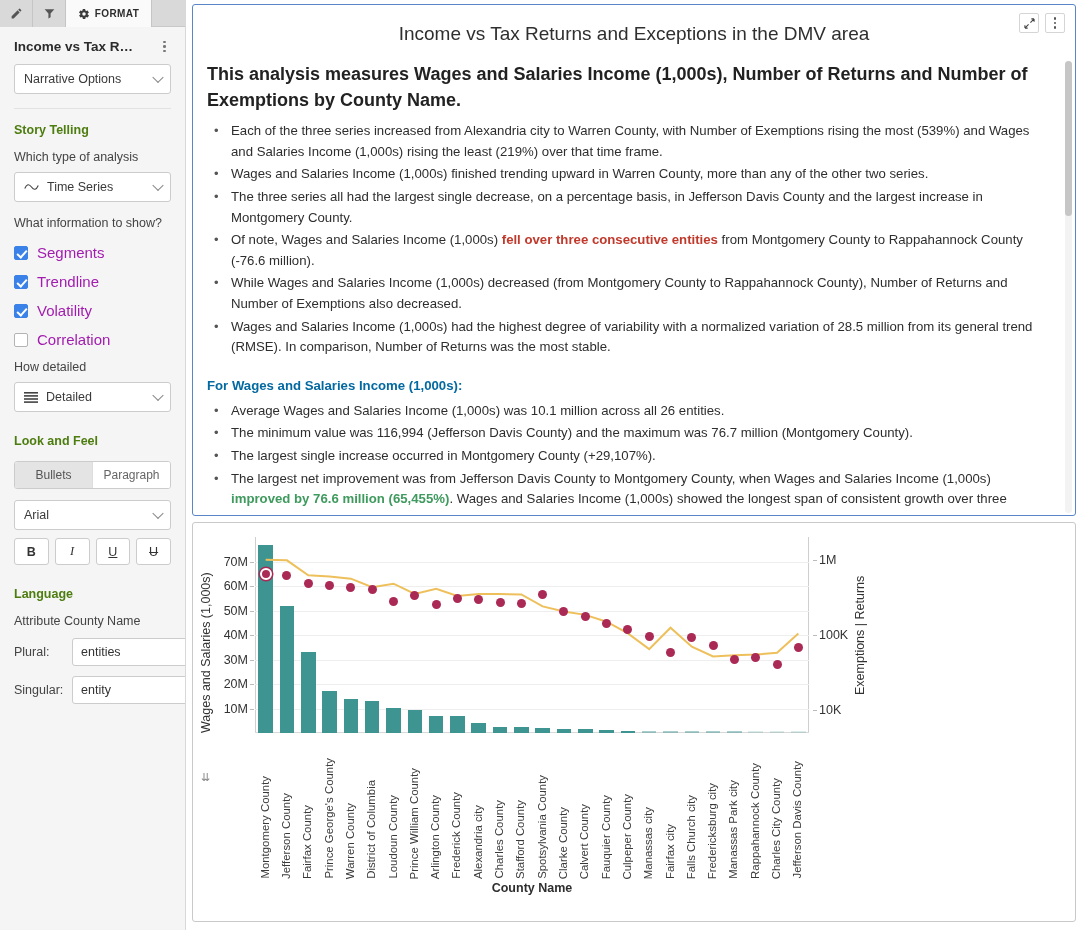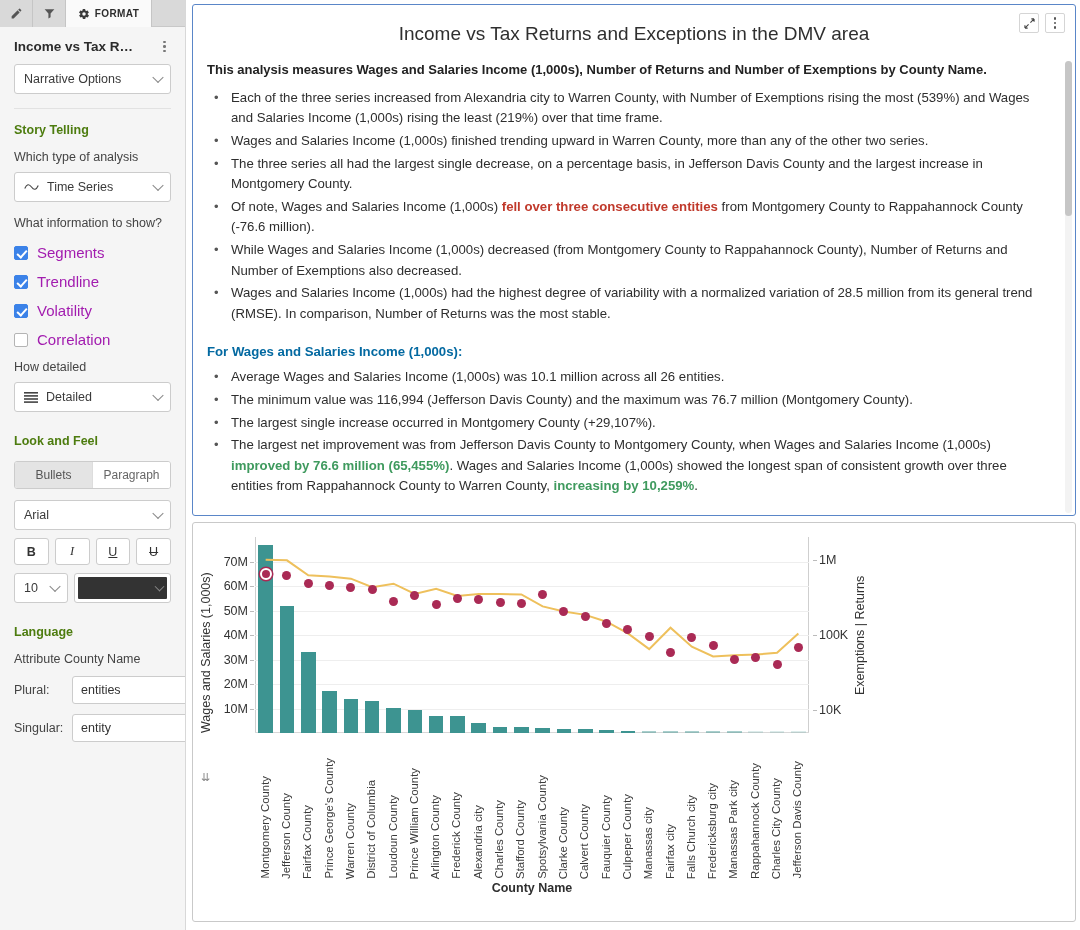--- a/index.html
+++ b/index.html
@@ -89,21 +89,21 @@
                border:1px solid #5a86c8; border-radius:3px; overflow:hidden; }
   .nav-icons { position:absolute; top:8px; right:10px; display:flex; gap:6px; z-index:5; }
   .nav-ico { width:20px; height:20px; border:1px solid #d5d5d5; border-radius:2px;
              background:#fff; display:flex; align-items:center; justify-content:center; cursor:pointer; }
   .nav-ico .kd { display:flex; flex-direction:column; gap:2px; align-items:center; }
   .nav-ico .kd i { width:2.5px; height:2.5px; border-radius:50%; background:#555; display:block; }
 
   .n-title { text-align:center; font-size:19px; color:#2f2f2f; padding:18px 60px 6px;
              font-weight:normal; }
   .n-scroll { height:455px; overflow:hidden; padding:6px 26px 0 14px; position:relative; }
-  .n-lead { font-size:13px; font-weight:bold; color:#222; line-height:1.45; margin:4px 0 8px; }
+  .n-lead { font-size:18px; font-weight:bold; color:#222; line-height:1.45; margin:4px 0 8px; }
   .n-sec { font-size:13.2px; font-weight:bold; color:#0369a1; margin:20px 0 8px; }
   ul.n-list { margin:0; padding-left:20px; list-style:none; }
   ul.n-list li { font-size:13.2px; color:#2e2e2e; line-height:1.56; margin-bottom:2px;
                  position:relative; padding-left:4px; }
   ul.n-list li:before { content:"•"; position:absolute; left:-13px; color:#555; font-size:13px; }
   .hl-red { color:#c0392b; font-weight:bold; }
   .hl-green { color:#3f9a5e; font-weight:bold; }
 
   .vscroll { position:absolute; right:3px; top:56px; width:7px; height:452px;
              background:#f3f3f3; border-radius:4px; }
@@ -259,30 +259,20 @@
         <span class="chev"></span>
       </div>
 
       <div class="btnrow">
         <div class="fbtn b">B</div>
         <div class="fbtn i">I</div>
         <div class="fbtn u">U</div>
         <div class="fbtn s">U</div>
       </div>
 
-      <div class="row2">
-        <div class="select sz">
-          <span>10</span>
-          <span class="chev"></span>
-        </div>
-        <div class="colorsel">
-          <span class="swatch"></span>
-          <span class="chev"></span>
-        </div>
-      </div>
 
       <div class="sec-head" style="margin-top:22px">Language</div>
       <div class="field-label">Attribute County Name</div>
 
       <div class="lang-row">
         <label>Plural:</label>
         <input value="entities" style="">
       </div>
       <div class="lang-row">
         <label>Singular:</label>

